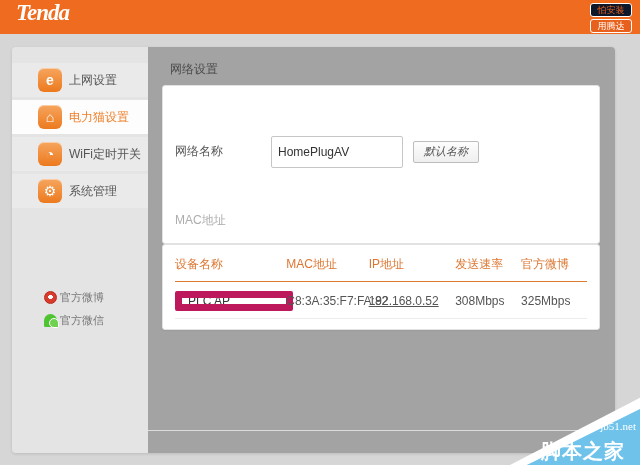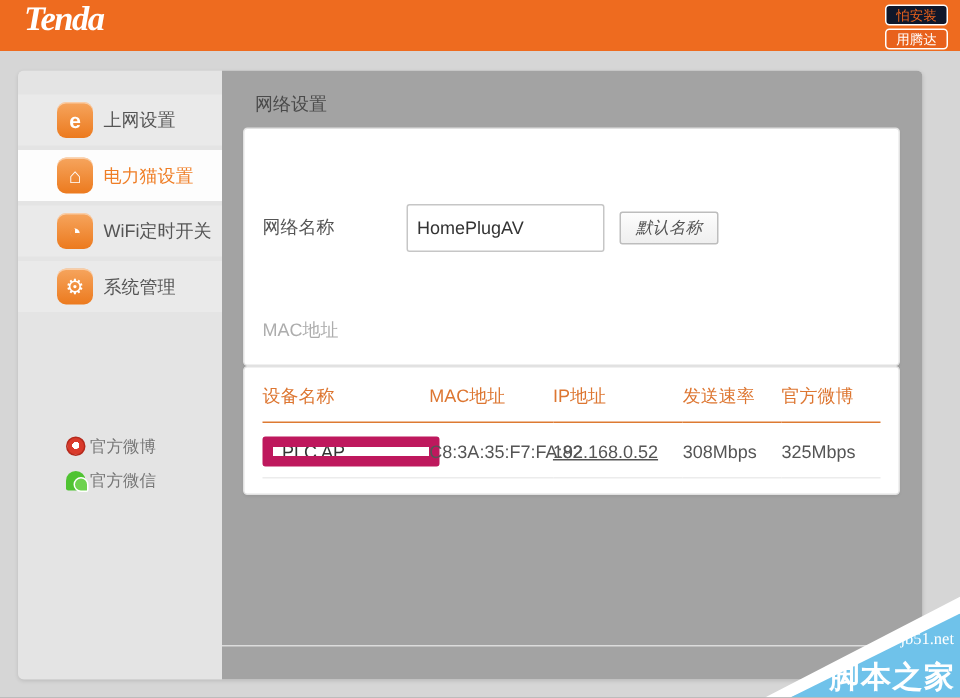--- a/index.html
+++ b/index.html
@@ -121,21 +121,21 @@
   }
   .wm-blue {
     position:absolute; inset:0; background:#6fc2ea;
     clip-path:polygon(13% 100%, 100% 20%, 100% 100%);
   }
   .wm-site {
     position:absolute; right:4px; top:25px; color:#fff;
     font-family:Liberation Serif, serif; font-size:11px;
   }
   .wm-name {
-    position:absolute; right:3px; bottom:0px; color:#fff;
+    position:absolute; right:15px; bottom:0px; color:#fff;
     font-size:20px; font-weight:bold; letter-spacing:1px;
   }
 </style>
 </head>
 <body>
 
 <div class="app-header">
   <div class="logo">Tenda</div>
   <div class="badge">
     <div class="pill pill-top">怕安装</div>

